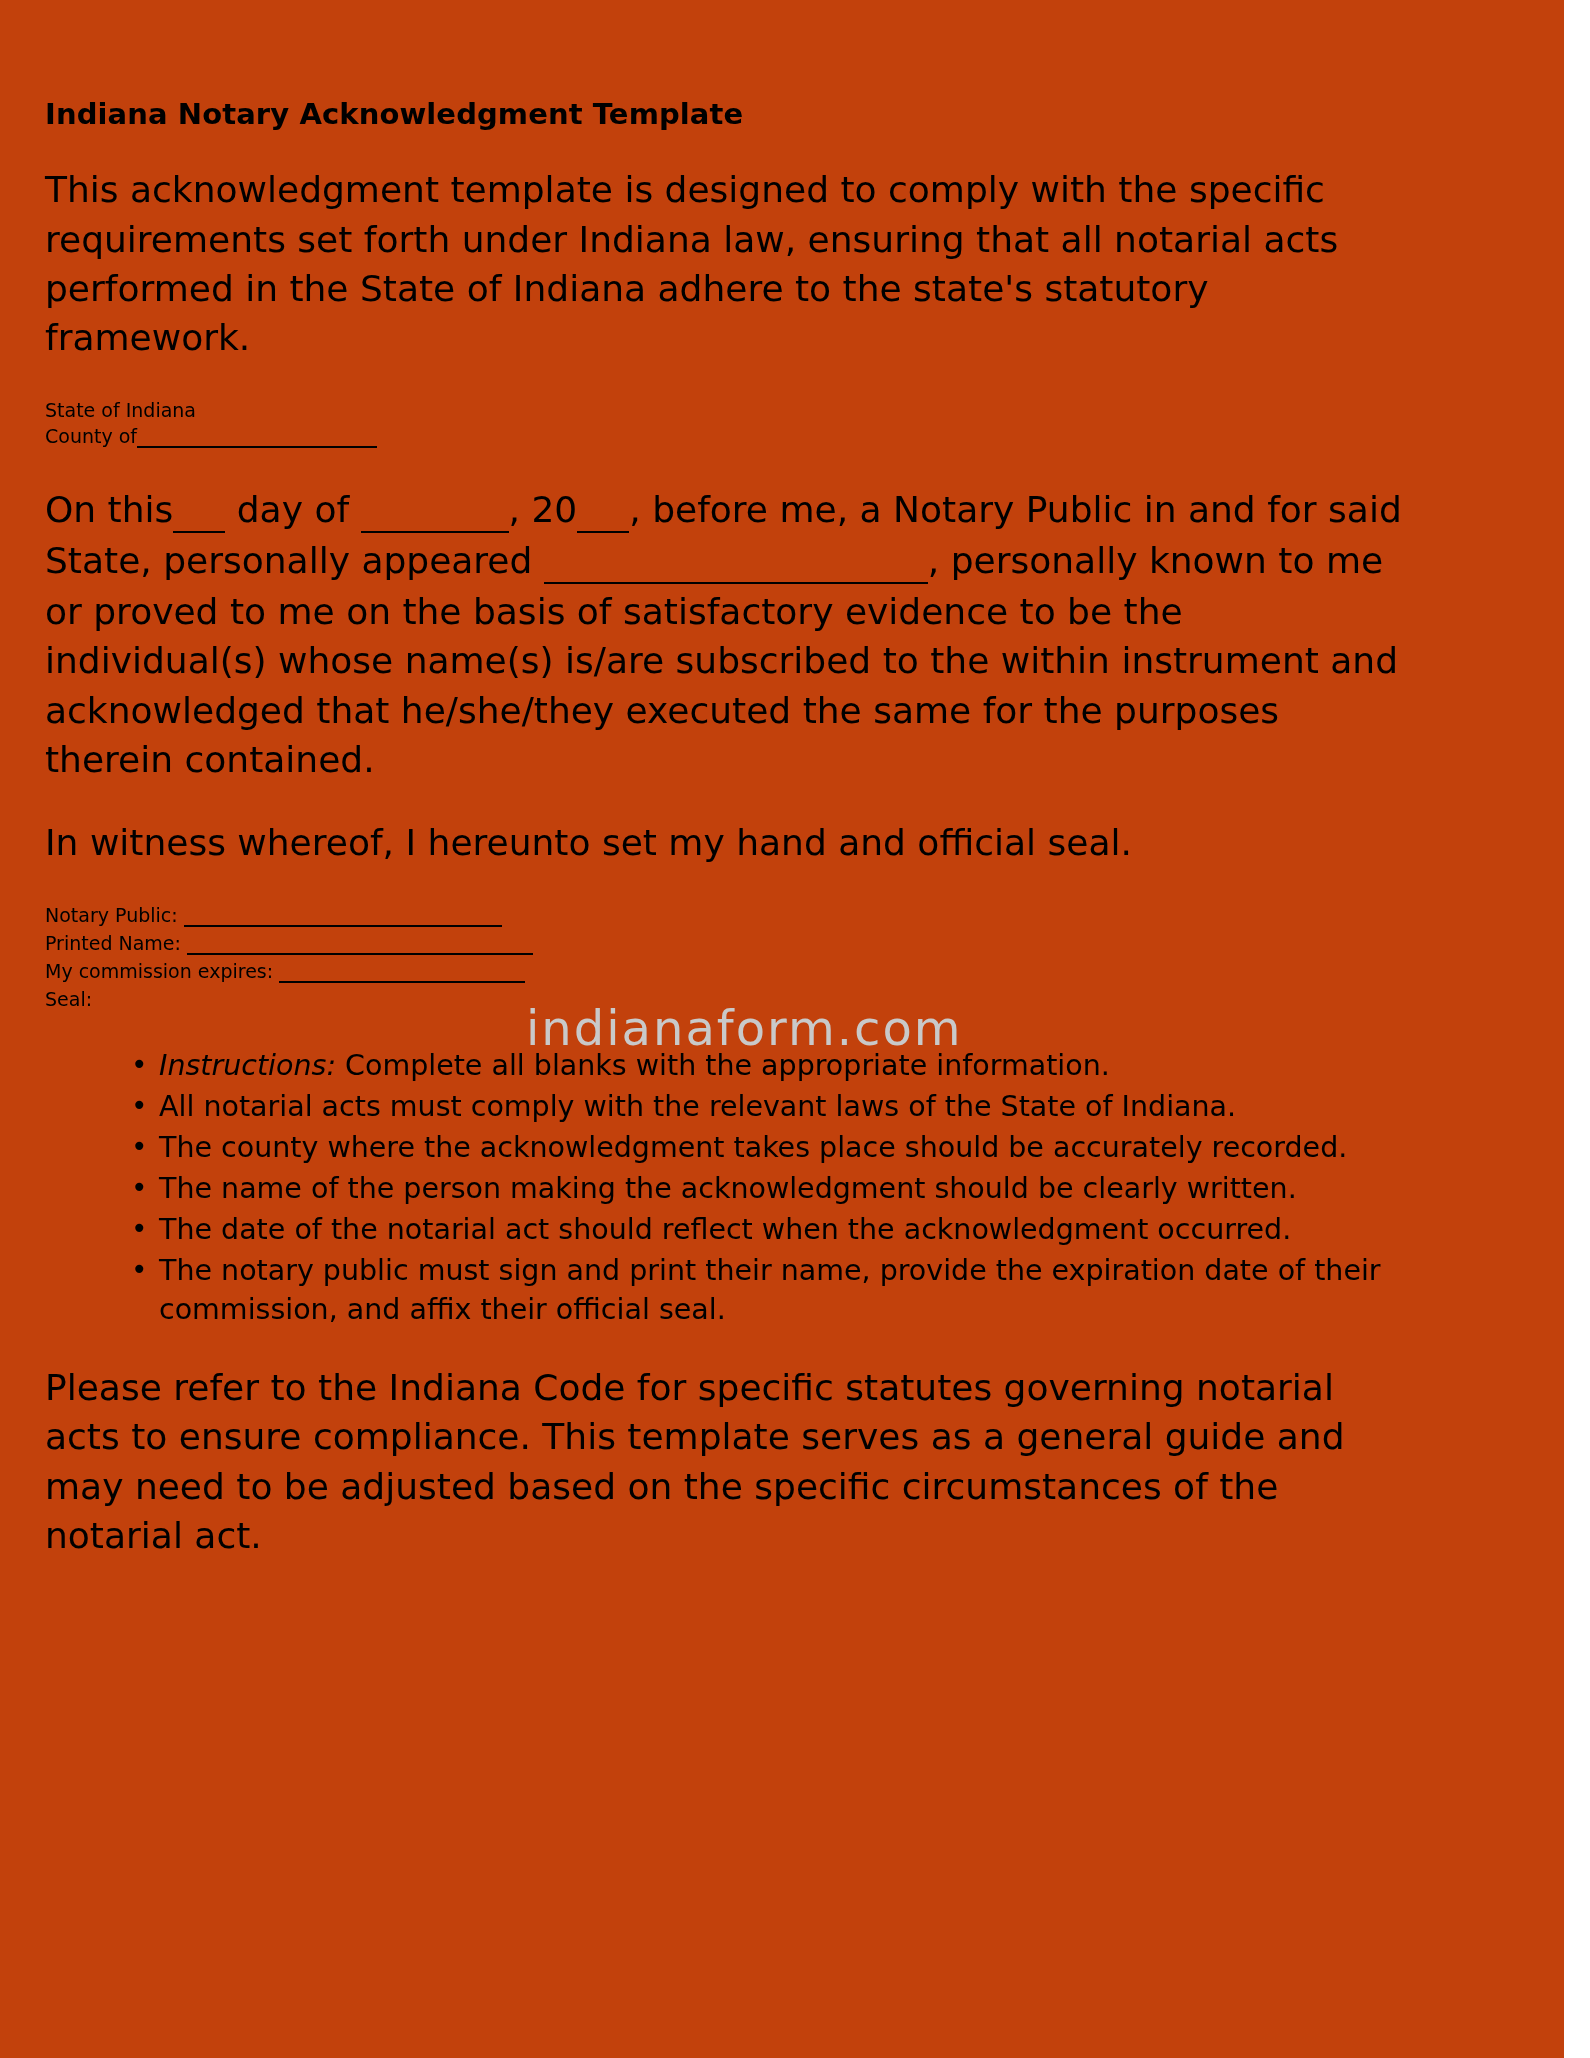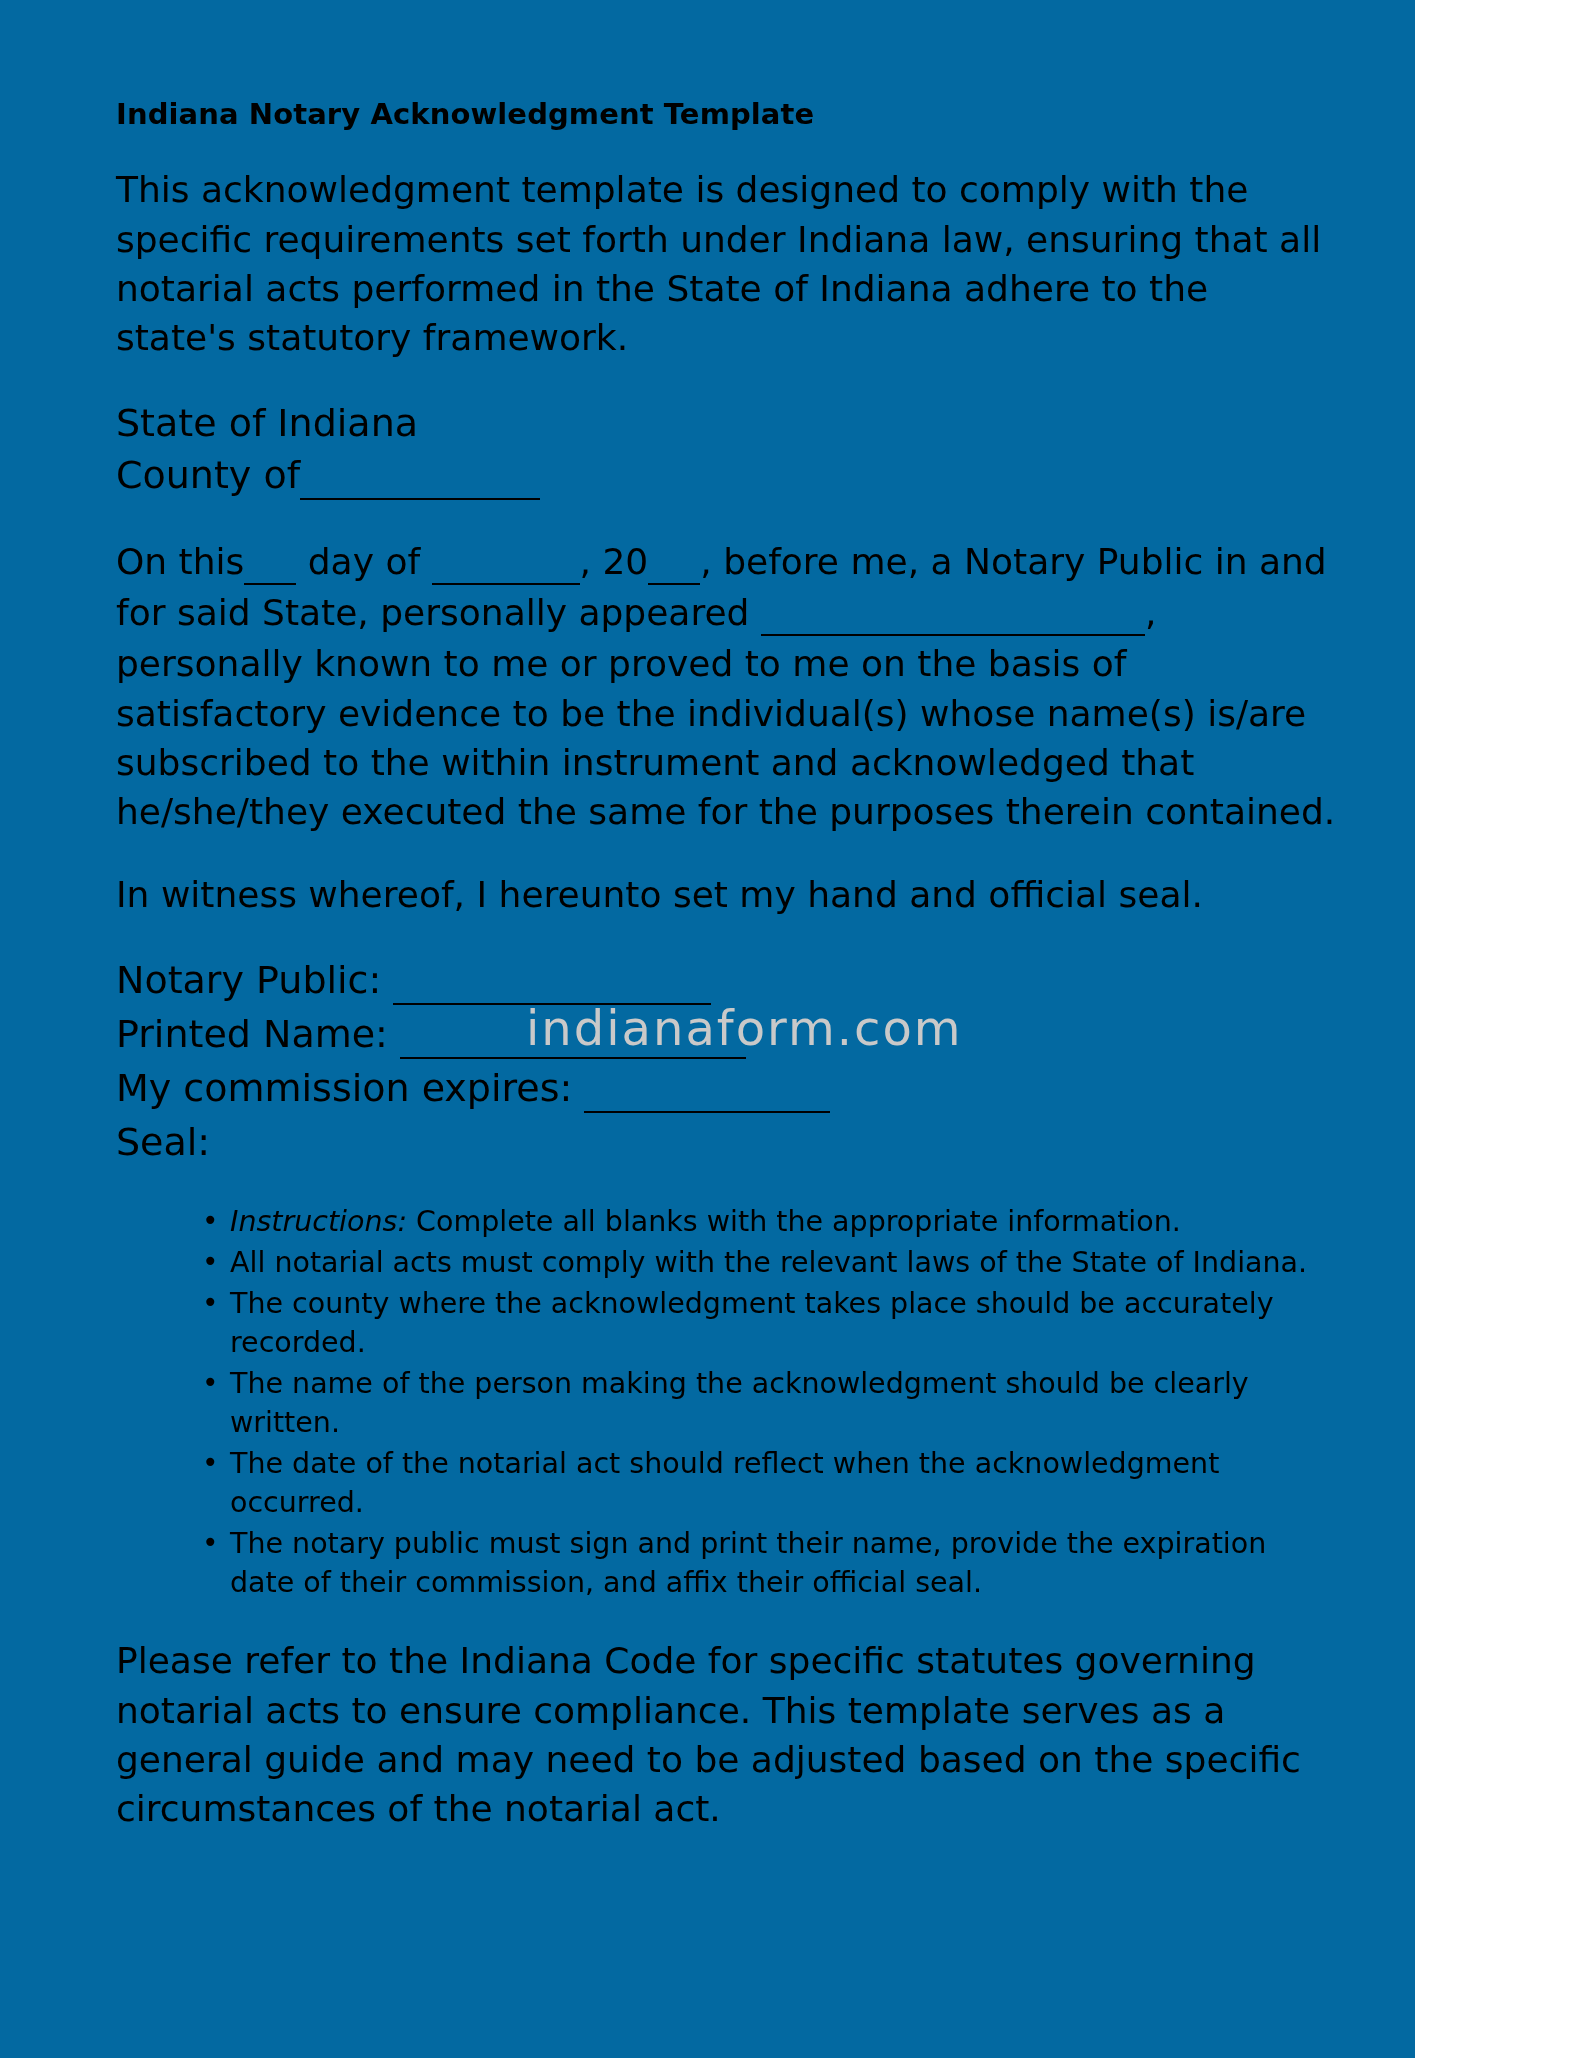--- a/index.html
+++ b/index.html
@@ -10,41 +10,41 @@
   body {
     width: 1590px;
     height: 2058px;
     font-family: "DejaVu Sans", sans-serif;
     color: #000000;
     position: relative;
     overflow: hidden;
   }
   .page {
     position: relative;
-    width: 1415px;
+    width: 1564px;
     height: 2058px;
-    background: #0369a1;
+    background: #c2410c;
     box-sizing: border-box;
-    padding: 96px 78px 0 116px;
+    padding: 96px 78px 0 45px;
   }
   .doc-title {
     font-size: 29px;
     font-weight: bold;
     letter-spacing: 0.1px;
     margin: 0 0 33px 0;
     line-height: 1.25;
   }
   .para {
     font-size: 36px;
     line-height: 1.37;
     margin: 0 0 34px 0;
     max-width: 1370px;
   }
   .block-lines {
-    font-size: 38px;
+    font-size: 19px;
     line-height: 1.37;
     margin: 0 0 34px 0;
   }
   .block-lines .ln {
     white-space: nowrap;
   }
   .blank {
     display: inline-block;
     border-bottom: 2.5px solid #000;
     vertical-align: baseline;

